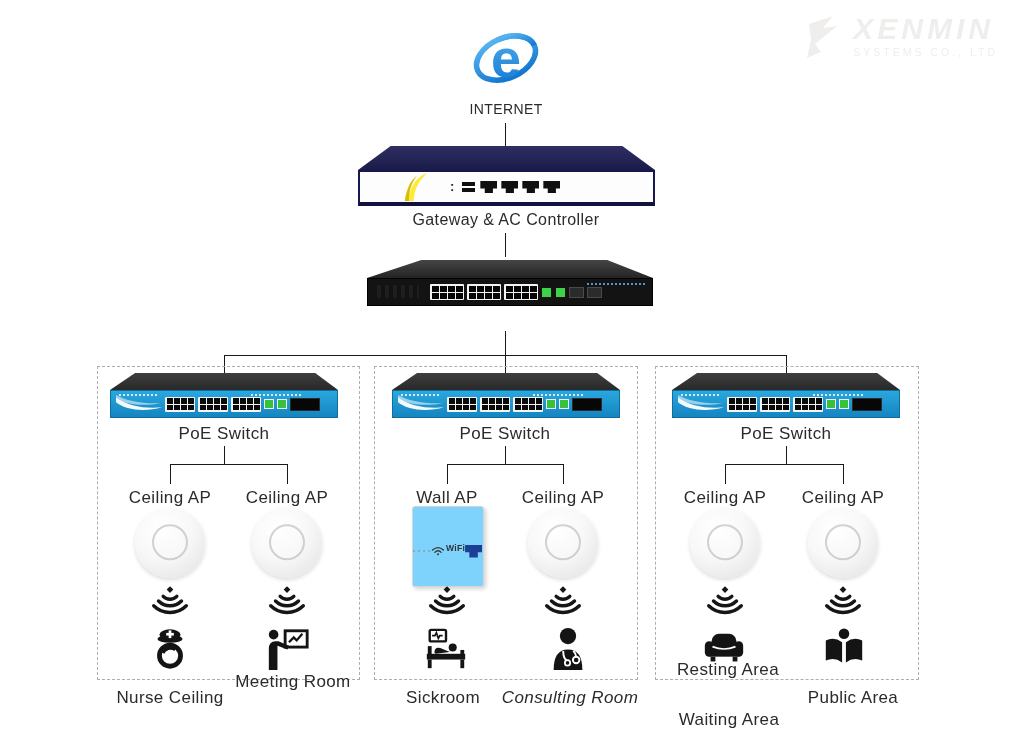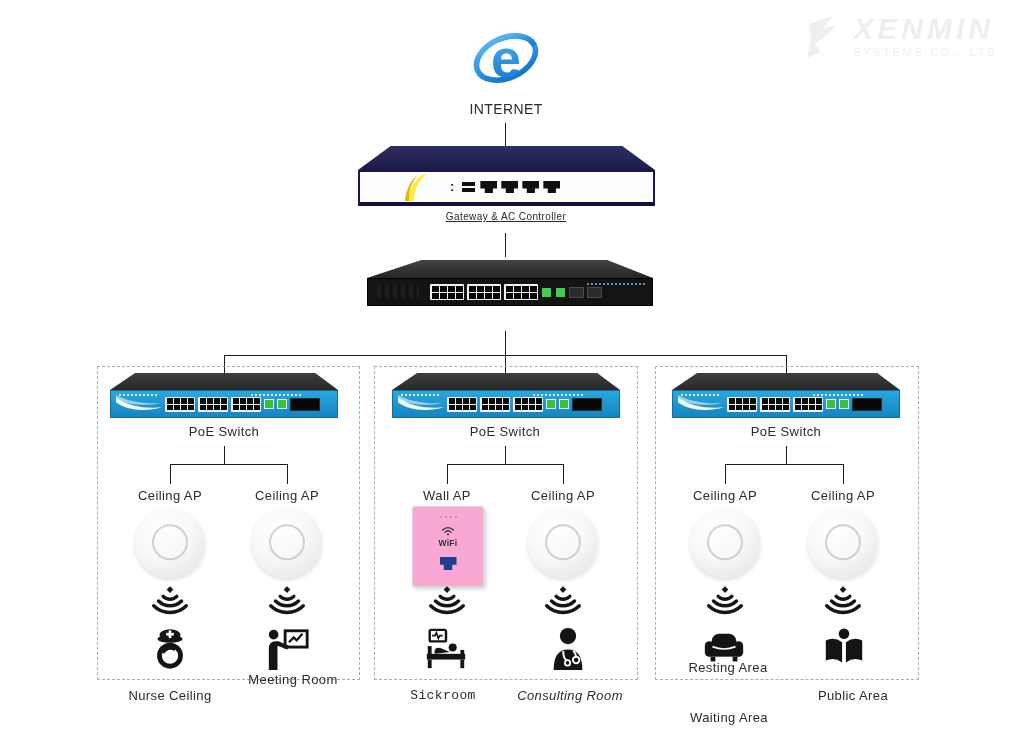--- a/index.html
+++ b/index.html
@@ -1,18 +1,18 @@
 <!DOCTYPE html>
 <html><head>
 <meta charset="utf-8">
 <style>
   html,body{margin:0;padding:0;background:#fff;}
   .stage{position:relative;width:1010px;height:744px;background:#ffffff;overflow:hidden;
          font-family:"Liberation Sans", sans-serif;color:#2e2e2e;}
-  .lbl{position:absolute;text-align:center;font-size:13px;letter-spacing:.4px;color:#2b2b2b;white-space:nowrap;}
+  .lbl{position:absolute;text-align:center;font-size:17px;letter-spacing:.4px;color:#2b2b2b;white-space:nowrap;}
   .ln{position:absolute;background:#1a1a1a;}
   .dashbox{position:absolute;border:1px dashed #adadad;}
 
   
   .wm{position:absolute;top:14px;right:12px;display:flex;align-items:flex-start;gap:8px;color:#f0eeec;}
   .wm .brand{font-size:30px;font-weight:bold;font-style:italic;letter-spacing:4px;line-height:30px;}
   .wm .sub{font-size:10.5px;letter-spacing:3px;margin-top:2px;}
 
   
   .ie{position:absolute;left:473px;top:22px;width:66px;height:72px;}
@@ -64,23 +64,23 @@
            background:repeating-linear-gradient(90deg,rgba(255,255,255,.8) 0 2px,transparent 2px 4px);}
 
   
   .cap{position:absolute;width:70px;height:70px;border-radius:50%;
        background:radial-gradient(circle at 38% 30%,#ffffff 0%,#f8f8f8 45%,#ebebeb 75%,#dedede 100%);
        box-shadow:0 2px 4px rgba(0,0,0,.14);}
   .cap::after{content:'';position:absolute;left:50%;top:50%;width:32px;height:32px;
        transform:translate(-50%,-52%);border-radius:50%;border:2px solid rgba(175,175,175,.55);}
 
   
-  .wap{position:absolute;left:412px;top:506px;width:70px;height:79px;background:#f9a8d4;
+  .wap{position:absolute;left:412px;top:506px;width:70px;height:79px;background:#7dd3fc;
        border:1px solid #d5d5d5;border-radius:3px;box-shadow:2px 2px 4px rgba(0,0,0,.18);
-       display:flex;flex-direction:column;align-items:center;}
+       display:flex;flex-direction:row;align-items:center;}
   .wap .dots{display:flex;gap:3px;margin-top:9px;}
   .wap .dots i{width:2px;height:2px;background:#9a9a9a;border-radius:50%;}
   .wap .wifitxt{font-size:8.5px;font-weight:bold;color:#333;margin-top:2px;letter-spacing:.3px;}
   .wap .miniwifi{margin-top:8px;width:16px;height:10px;}
   .wap .port{margin-top:9px;width:17px;height:13px;background:#1c3f94;
        clip-path:polygon(0 0,100% 0,100% 60%,75% 60%,75% 100%,25% 100%,25% 60%,0 60%);}
 
   .wifi{position:absolute;width:46px;height:34px;}
   .roomicon{position:absolute;width:46px;height:46px;}
 </style>
@@ -192,21 +192,21 @@
           <i></i>
         </span>
       <span class="gw-ports">
         <i class="gwport"></i>
           <i class="gwport"></i>
           <i class="gwport"></i>
           <i class="gwport"></i>
       </span>
     </div>
   </div>
-  <div class="lbl" style="left:346px;top:211px;width:320px;font-size:10px;text-decoration:underline;">Gateway &amp; AC Controller</div>
+  <div class="lbl" style="left:346px;top:211px;width:320px;font-size:16px;">Gateway &amp; AC Controller</div>
 
   <div class="ln" style="left:505px;top:233px;width:1px;height:24px;"></div>
 
   <div class="core">
     <div class="core-top"></div>
     <div class="core-front">
       <i class="vents"></i>
       <span class="pg pg-core">
           <i></i>
           <i></i>
@@ -393,21 +393,21 @@
     </svg>
   <svg class="wifi" style="left:540px;top:585px;" viewBox="0 0 48 34">
       <use href="#wifi-i"></use>
     </svg>
   <svg class="roomicon" style="left:423px;top:626px;" viewBox="0 0 48 48">
       <use href="#sickroom-i"></use>
     </svg>
   <svg class="roomicon" style="left:545px;top:626px;" viewBox="0 0 48 48">
       <use href="#doctor-i"></use>
     </svg>
-  <div class="lbl" style="left:358px;top:688px;width:170px;font-family:Liberation Mono, monospace;">Sickroom</div>
+  <div class="lbl" style="left:358px;top:688px;width:170px;">Sickroom</div>
   <div class="lbl" style="left:485px;top:688px;width:170px;font-style:italic;">Consulting Room</div>
 
   <div class="poe" style="left:672px;">
     <div class="poe-top"></div>
     <div class="poe-front">
       <svg class="swoosh" viewBox="0 0 56 22">
         <path d="M0 3 C14 13 34 17 56 15 C36 21 12 19 0 9 Z" fill="rgba(255,255,255,.95)"></path>
         <path d="M0 0 C12 7 32 11 54 10 C36 14 12 12 0 5 Z" fill="rgba(255,255,255,.55)"></path>
       </svg>
       <span class="pg pg-poe">

